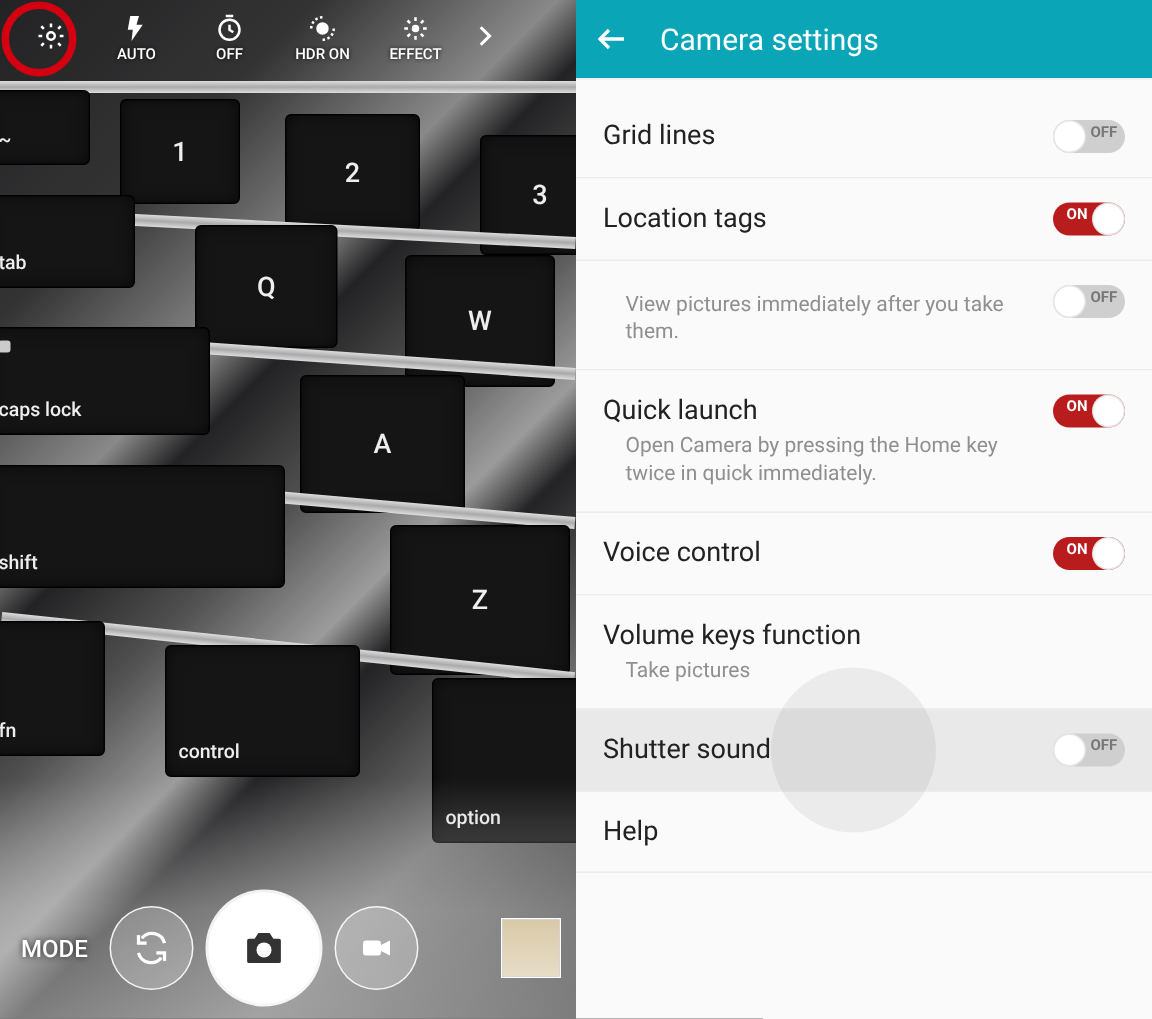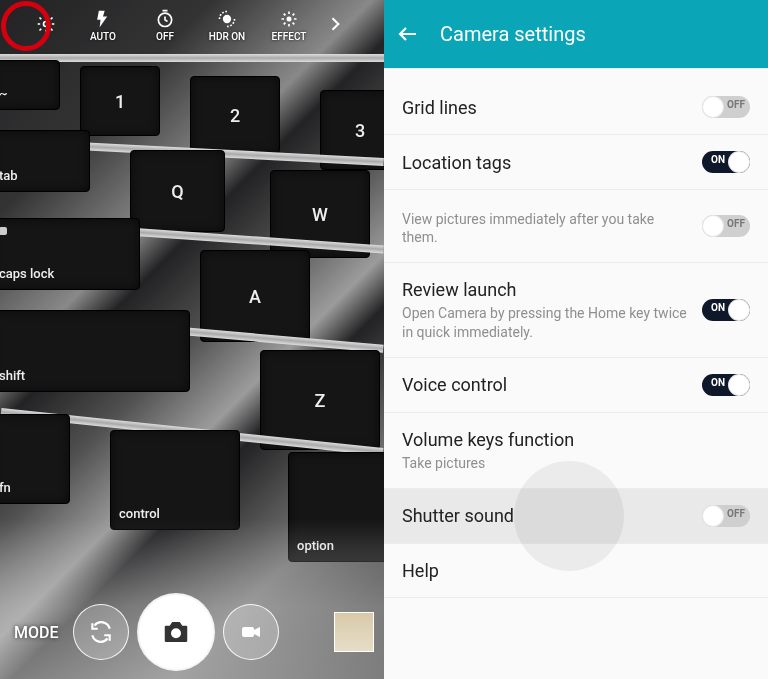--- a/index.html
+++ b/index.html
@@ -11,48 +11,48 @@
   .viewfinder { position: absolute; inset: 0; background:
     linear-gradient(135deg, #2b2b2d 0%, #3a3a3a 20%, #888 35%, #2b2b2d 40%, #555 50%, #999 60%, #2b2b2d 65%, #777 80%, #2b2b2d 100%);
     filter: contrast(1.1);
   }
   
   .kb { position:absolute; inset:0; }
   .key { position:absolute; background:#151516; border-radius:4px; border:1px solid #000; box-shadow: inset 0 0 10px rgba(0,0,0,.6); color:#eee; font-size:18px; font-weight:500; display:flex; align-items:flex-end; padding:8px; }
   .key.small { font-size:13px; }
   .rail { position:absolute; background:linear-gradient(#ddd,#aaa,#ddd); height:8px; }
 
-  .topbar { position: absolute; top: 0; left: 16px; right: 0; height: 50px; display: flex; align-items: flex-end; padding: 0 4px; gap: 0; z-index: 5; }
+  .topbar { position: absolute; top: 0; left: 4px; right: 0; height: 50px; display: flex; align-items: flex-end; padding: 0 4px; gap: 0; z-index: 5; }
   .topbtn { flex: 0 0 62px; height: 50px; display:flex; flex-direction:column; align-items:center; justify-content:center; color:#fff; font-size:10px; font-weight:500; text-shadow:0 0 3px rgba(0,0,0,.8); cursor:pointer; }
   .topbtn svg, .topbtn .iconwrap { width:20px; height:20px; margin-bottom:2px; }
   .topbtn.settings { flex: 0 0 52px; }
   .circle-mark { position:absolute; top:1px; left:1px; width:50px; height:50px; border:5px solid #d4000f; border-radius:50%; z-index:6; pointer-events:none; }
 
   .bottombar { position:absolute; bottom:0; left:0; right:0; height:94px; display:flex; align-items:center; padding:0 10px; gap:10px; z-index:5; }
   .semiwash { position:absolute; bottom:0; left:0; right:0; height:160px; background:linear-gradient(rgba(255,255,255,0),rgba(200,200,200,.45) 55%,rgba(200,200,200,.55)); z-index:3; }
   .modebtn { color:#fff; font-size:16px; font-weight:500; padding:8px 4px; text-shadow:0 0 4px rgba(0,0,0,.7); cursor:pointer;}
   .roundbtn { width:56px; height:56px; border-radius:50%; background:rgba(255,255,255,.22); border:1.5px solid rgba(255,255,255,.9); display:flex; align-items:center; justify-content:center; color:#fff; cursor:pointer;}
   .shutter { width:74px; height:74px; border-radius:50%; background:#fff; display:flex; align-items:center; justify-content:center; box-shadow:0 0 0 2px rgba(255,255,255,.9); cursor:pointer;}
   .galthumb { width:40px; height:40px; background:linear-gradient(#d9c9a8,#e6ddc8); border:1px solid #fff; margin-left:auto; cursor:pointer;}
 
   
   .right { width: 384px; height: 679px; background:#fafafa; display:flex; flex-direction:column; }
-  .appbar { height:68px; background:#0aa6b8; color:#fff; display:flex; align-items:center; padding:0 12px; gap:20px; flex-shrink:0;}
+  .appbar { height:52px; background:#0aa6b8; color:#fff; display:flex; align-items:center; padding:0 12px; gap:20px; flex-shrink:0;}
   .appbar .title { font-size:20px; font-weight:400;}
   .backbtn { width:24px; height:24px; display:flex; align-items:center; justify-content:center; cursor:pointer;}
 
   .list { flex:1; overflow:hidden; }
-  .row { padding:16px 18px 16px 18px; border-bottom:1px solid #ececec; display:flex; align-items:center; gap:10px; background:#fafafa;}
+  .row { padding:16px 18px 16px 18px; border-bottom:1px solid #ececec; display:flex; gap:10px; background:#fafafa;}
   .row.hl { background:#e9e9e9; position:relative;}
   .row.hl::before { content:""; position:absolute; left:130px; top:50%; width:110px; height:110px; margin-top:-55px; background:rgba(0,0,0,.06); border-radius:50%;}
   .rowtext { flex:1; }
   .rowtitle { font-size:18px; color:#222; }
-  .rowsub { font-size:14px; color:#8f8f8f; margin-top:4px; line-height:1.3;}
+  .rowsub { font-size:14px; color:#8f8f8f; margin-top:4px; line-height:1.3;margin-left:15px;}
   .toggle { width:48px; height:22px; border-radius:11px; position:relative; flex-shrink:0; cursor:pointer;}
-  .toggle.on { background:#0f172a;}
+  .toggle.on { background:#b91c1c;}
   .toggle.off { background:#cfcfcf;}
   .toggle .knob { position:absolute; top:0; width:22px; height:22px; border-radius:50%; background:#fff; box-shadow:inset 0 0 0 1px rgba(0,0,0,.1);}
   .toggle.on .knob { right:0;}
   .toggle.off .knob { left:0;}
   .toggle .lbl { position:absolute; top:3px; font-size:10px; font-weight:700;}
   .toggle.on .lbl { right:25px; color:#fff;}
   .toggle.off .lbl { left:25px; color:#777;}
   .partial-top { border-top:1px solid #ececec; height:12px; background:#fafafa;}
 </style>
 </head>
@@ -71,21 +71,21 @@
     <div class="key" style="top:150px;left:130px;width:95px;height:82px;align-items:center;justify-content:center">Q</div>
     <div class="key" style="top:170px;left:270px;width:100px;height:88px;align-items:center;justify-content:center">W</div>
     <div class="rail" style="top:232px;left:0;right:0;transform:rotate(4deg)"></div>
     <div class="key small" style="top:218px;left:-10px;width:150px;height:72px">caps lock<span style="position:absolute;top:8px;left:8px;width:8px;height:8px;background:#ccc;border-radius:2px"></span></div>
     <div class="key" style="top:250px;left:200px;width:110px;height:92px;align-items:center;justify-content:center">A</div>
     <div class="rail" style="top:328px;left:0;right:0;transform:rotate(5deg)"></div>
     <div class="key small" style="top:310px;left:-10px;width:200px;height:82px">shift</div>
     <div class="key" style="top:350px;left:260px;width:120px;height:100px;align-items:center;justify-content:center">Z</div>
     <div class="rail" style="top:428px;left:0;right:0;transform:rotate(6deg)"></div>
     <div class="key small" style="top:414px;left:-10px;width:80px;height:90px">fn</div>
-    <div class="key small" style="top:430px;left:110px;width:130px;height:100px">control</div>
+    <div class="key small" style="top:430px;left:110px;width:130px;height:88px">control</div>
     <div class="key small" style="top:452px;left:288px;width:130px;height:110px">option</div>
   </div>
 
   <div class="circle-mark"></div>
 
   <div class="topbar">
     <div class="topbtn settings">
       <svg viewBox="0 0 24 24" fill="none" stroke="#fff" stroke-width="2">
           <circle cx="12" cy="12" r="3"></circle>
           <path d="M12 2v3M12 19v3M4.2 4.2l2.1 2.1M17.7 17.7l2.1 2.1M2 12h3M19 12h3M4.2 19.8l2.1-2.1M17.7 6.3l2.1-2.1"></path>
@@ -185,21 +185,21 @@
           <div class="rowtext">
             <div class="rowsub">View pictures immediately after you take them.</div>
           </div>
           <div class="toggle off">
             <span class="lbl">OFF</span>
             <span class="knob"></span>
           </div>
         </div>
         <div class="row">
           <div class="rowtext">
-            <div class="rowtitle">Review launch</div>
+            <div class="rowtitle">Quick launch</div>
             <div class="rowsub">Open Camera by pressing the Home key twice in quick immediately.</div>
           </div>
           <div class="toggle on">
             <span class="lbl">ON</span>
             <span class="knob"></span>
           </div>
         </div>
         <div class="row">
           <div class="rowtext">
             <div class="rowtitle">Voice control</div>

